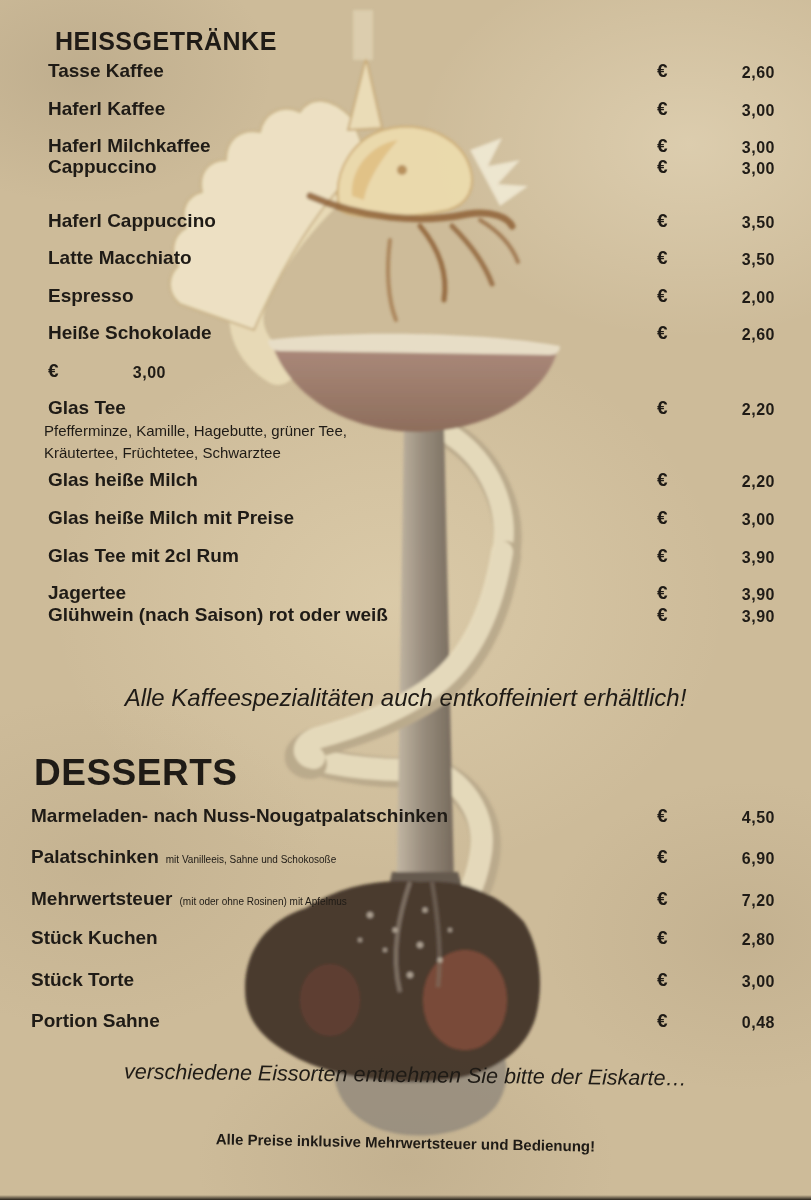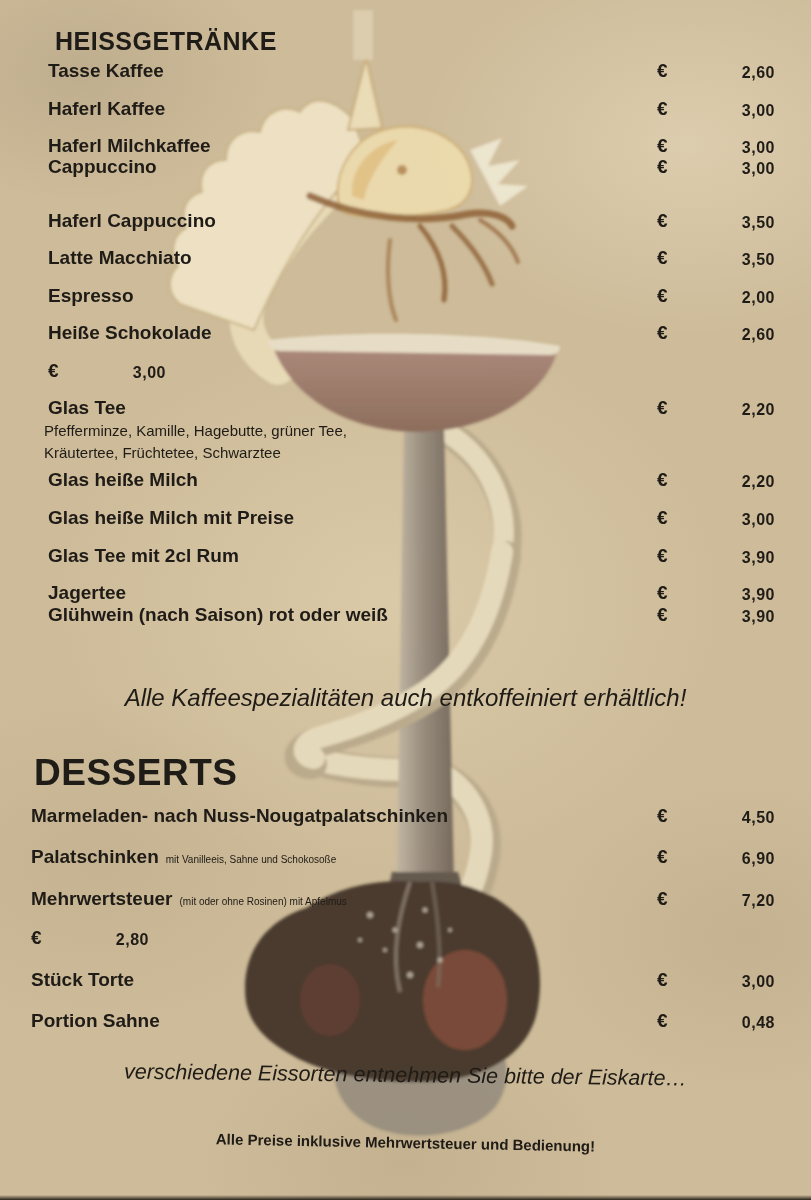--- a/index.html
+++ b/index.html
@@ -200,20 +200,21 @@
       <span class="nm"><span>Palatschinken</span><span class="note">mit Vanilleeis, Sahne und Schokosoße</span></span>
       <span class="eu">€</span>
       <span class="pr">6,90</span>
     </div>
   <div class="row ds" style="top:888px">
       <span class="nm"><span>Mehrwertsteuer</span><span class="note">(mit oder ohne Rosinen) mit Apfelmus</span></span>
       <span class="eu">€</span>
       <span class="pr">7,20</span>
     </div>
   <div class="row ds" style="top:927px">
+      <span class="nm">Stück Kuchen</span>
       <span class="eu">€</span>
       <span class="pr">2,80</span>
     </div>
   <div class="row ds" style="top:969px">
       <span class="nm">Stück Torte</span>
       <span class="eu">€</span>
       <span class="pr">3,00</span>
     </div>
   <div class="row ds" style="top:1010px">
       <span class="nm">Portion Sahne</span>

